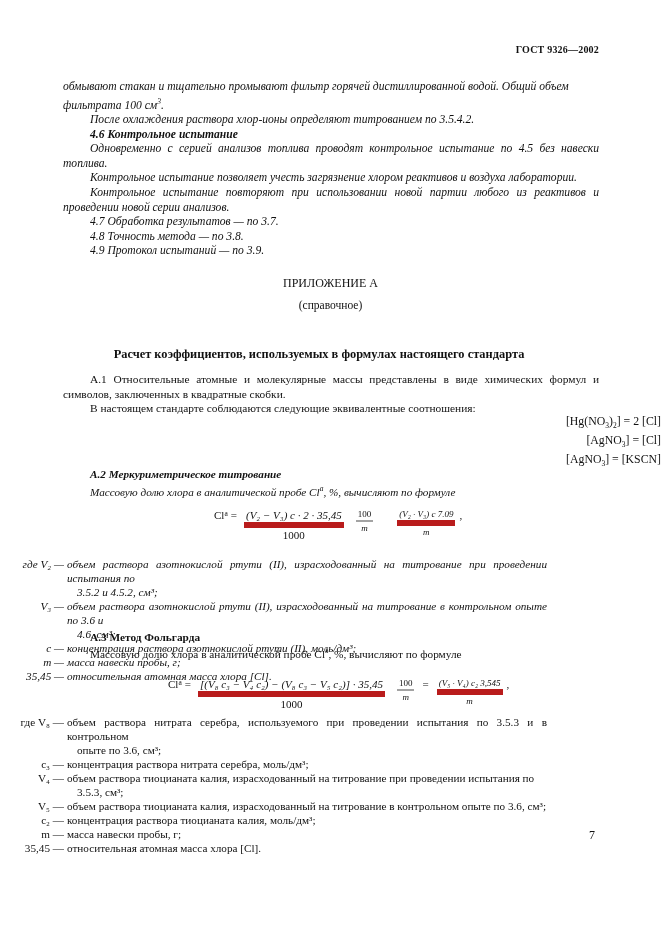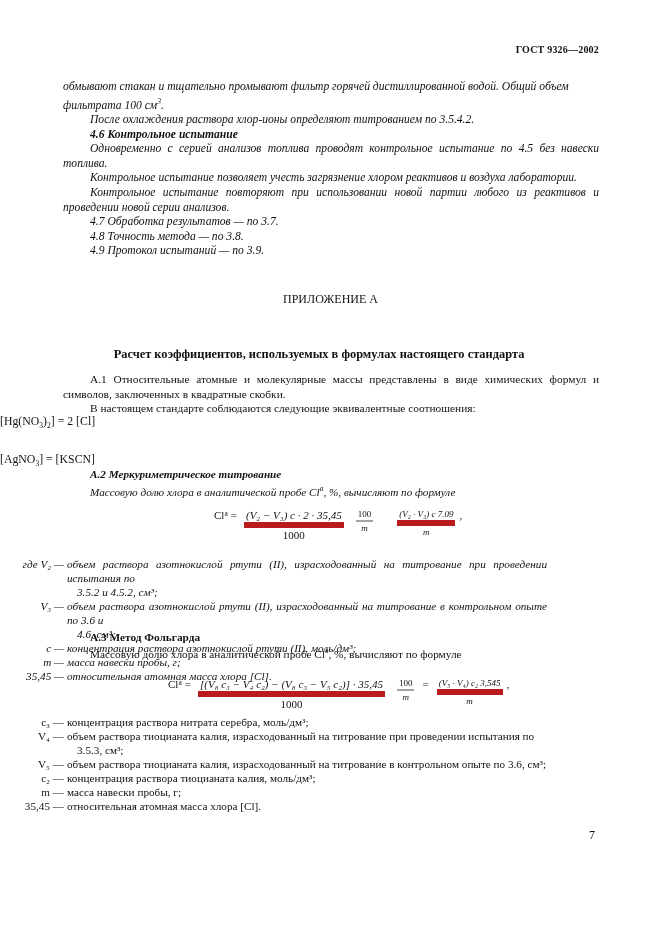--- a/index.html
+++ b/index.html
@@ -7,21 +7,21 @@
          font-family:"Liberation Serif","DejaVu Serif",serif; color:#111; }
   .page { position:absolute; left:0; top:0; width:661px; height:936px; }
   .header { position:absolute; right:62px; top:44px; font-weight:bold; font-size:10px; letter-spacing:0.2px; }
   .blk { position:absolute; left:63px; width:536px; font-size:11.6px; line-height:14.6px; text-align:justify; }
   .it { font-style:italic; }
   .b { font-weight:bold; }
   .ind { text-indent:27px; }
   .line { display:block; }
   .appx { position:absolute; left:0; width:661px; text-align:center; font-size:12px; }
   .title { position:absolute; left:0; width:638px; text-align:center; font-size:12.4px; font-weight:bold; }
-  .eq { position:absolute; left:0; width:661px; text-align:left; font-size:11.8px; }
+  .eq { position:absolute; left:0; width:661px; text-align:right; font-size:11.8px; }
   .formula { position:absolute; font-size:11px; display:flex; align-items:flex-start; white-space:nowrap; }
   .frac { display:inline-flex; flex-direction:column; align-items:center; margin:0 4px; }
   .frac .num { border-bottom:2px solid #a3a3a3; padding:0 2px 1px; }
   .frac .num.thick { border-bottom:6px solid #b91c1c; }
   .frac .den { padding-top:1px; }
   .small { font-size:9px; }
   sub, sup { font-size:7.5px; }
   .defs { position:absolute; font-size:11.2px; line-height:14px; }
   .def { display:flex; }
   .def .sym { width:58px; text-align:right; padding-right:3px; flex:none; }
@@ -42,30 +42,34 @@
     <div class="ind">После охлаждения раствора хлор-ионы определяют титрованием по 3.5.4.2.</div>
     <div class="ind b">4.6 Контрольное испытание</div>
     <div class="ind">Одновременно с серией анализов топлива проводят контрольное испытание по 4.5 без навески топлива.</div>
     <div class="ind">Контрольное испытание позволяет учесть загрязнение хлором реактивов и воздуха лаборатории.</div>
     <div class="ind">Контрольное испытание повторяют при использовании новой партии любого из реактивов и проведении новой серии анализов.</div>
     <div class="ind">4.7 Обработка результатов — по 3.7.</div>
     <div class="ind">4.8 Точность метода — по 3.8.</div>
     <div class="ind">4.9 Протокол испытаний — по 3.9.</div>
   </div>
 
-  <div class="appx" style="top:292px;">ПРИЛОЖЕНИЕ А</div>
+  <div class="appx" style="top:276px;">ПРИЛОЖЕНИЕ А</div>
+  <div class="appx" style="top:299px; font-size:11.5px;">(справочное)</div>
   <div class="title" style="top:347px;">Расчет коэффициентов, используемых в формулах настоящего стандарта</div>
 
   <div class="blk" style="top:372px; font-size:11.4px;">
     <div class="ind">А.1  Относительные атомные и молекулярные массы представлены в виде химических формул и символов, заключенных в квадратные скобки.</div>
     <div class="ind">В настоящем стандарте соблюдаются следующие эквивалентные соотношения:</div>
   </div>
 
   <div class="eq" style="top:414px;">
     <span>[Hg(NO</span><sub>3</sub><span>)</span><sub>2</sub><span>] = 2 [Cl]</span>
+  </div>
+  <div class="eq" style="top:433px;">
+    <span>[AgNO</span><sub>3</sub><span>] = [Cl]</span>
   </div>
   <div class="eq" style="top:452px;">
     <span>[AgNO</span><sub>3</sub><span>] = [KSCN]</span>
   </div>
 
   <div class="blk it" style="top:468px; font-size:11.2px; line-height:13.5px;">
     <div class="ind b">А.2 Меркуриметрическое титрование</div>
     <div class="ind"><span>Массовую долю хлора в аналитической пробе Cl</span><sup>a</sup><span>, %, вычисляют по формуле</span></div>
   </div>
 
@@ -131,20 +135,24 @@
     <span style="margin:0 4px;">=</span>
     <span class="frac small">
       <span class="num thick it">(V₅ · V₄) c₂  3,545</span>
       <span class="den it">m</span>
     </span>
     <span>,</span>
   </div>
 
   <div class="defs" style="left:6px; top:715px;">
     <div class="def">
+        <span class="sym">где V₈ —</span>
+        <span class="txt"><span>объем раствора нитрата серебра, используемого при проведении испытания по 3.5.3 и в контрольном</span><span class="cont">опыте по 3.6, см³;</span></span>
+      </div>
+    <div class="def">
         <span class="sym">c₃ —</span>
         <span class="txt">концентрация раствора нитрата серебра, моль/дм³;</span>
       </div>
     <div class="def">
         <span class="sym">V₄ —</span>
         <span class="txt"><span>объем  раствора тиоцианата  калия,  израсходованный на титрование при проведении испытания по</span><span class="cont">3.5.3, см³;</span></span>
       </div>
     <div class="def">
         <span class="sym">V₅ —</span>
         <span class="txt">объем раствора тиоцианата калия, израсходованный на титрование в контрольном опыте по 3.6, см³;</span>

